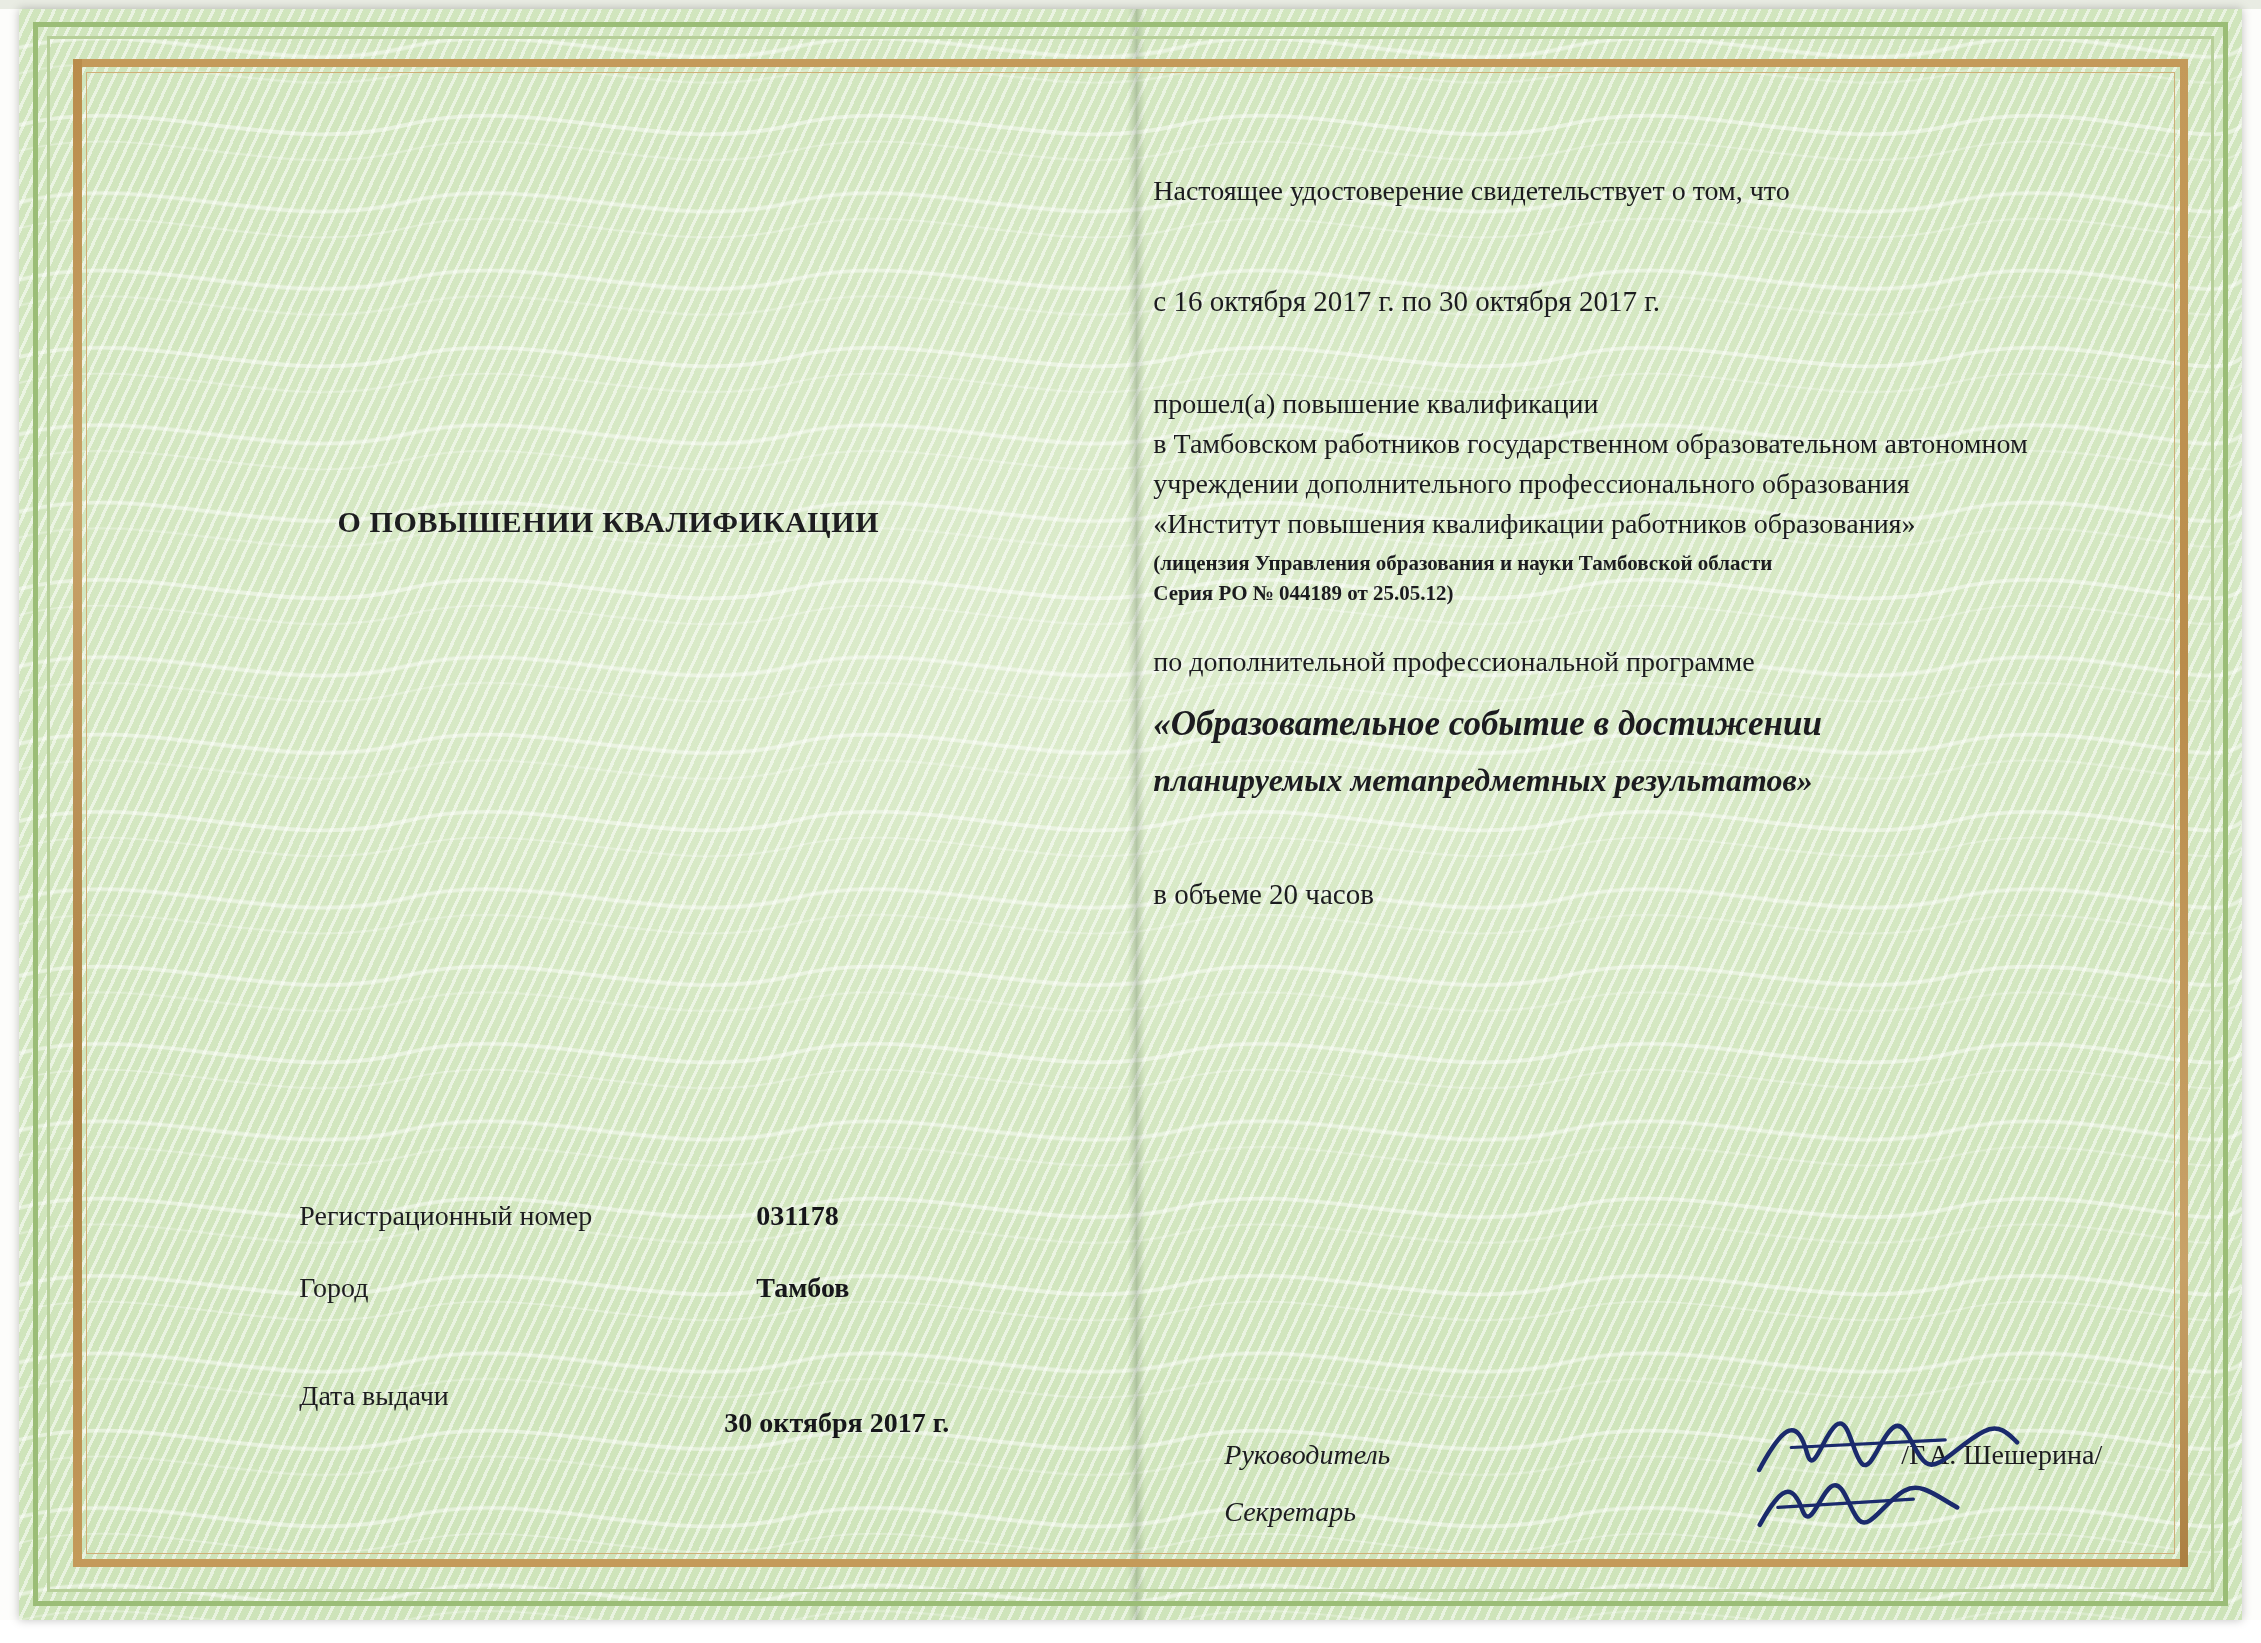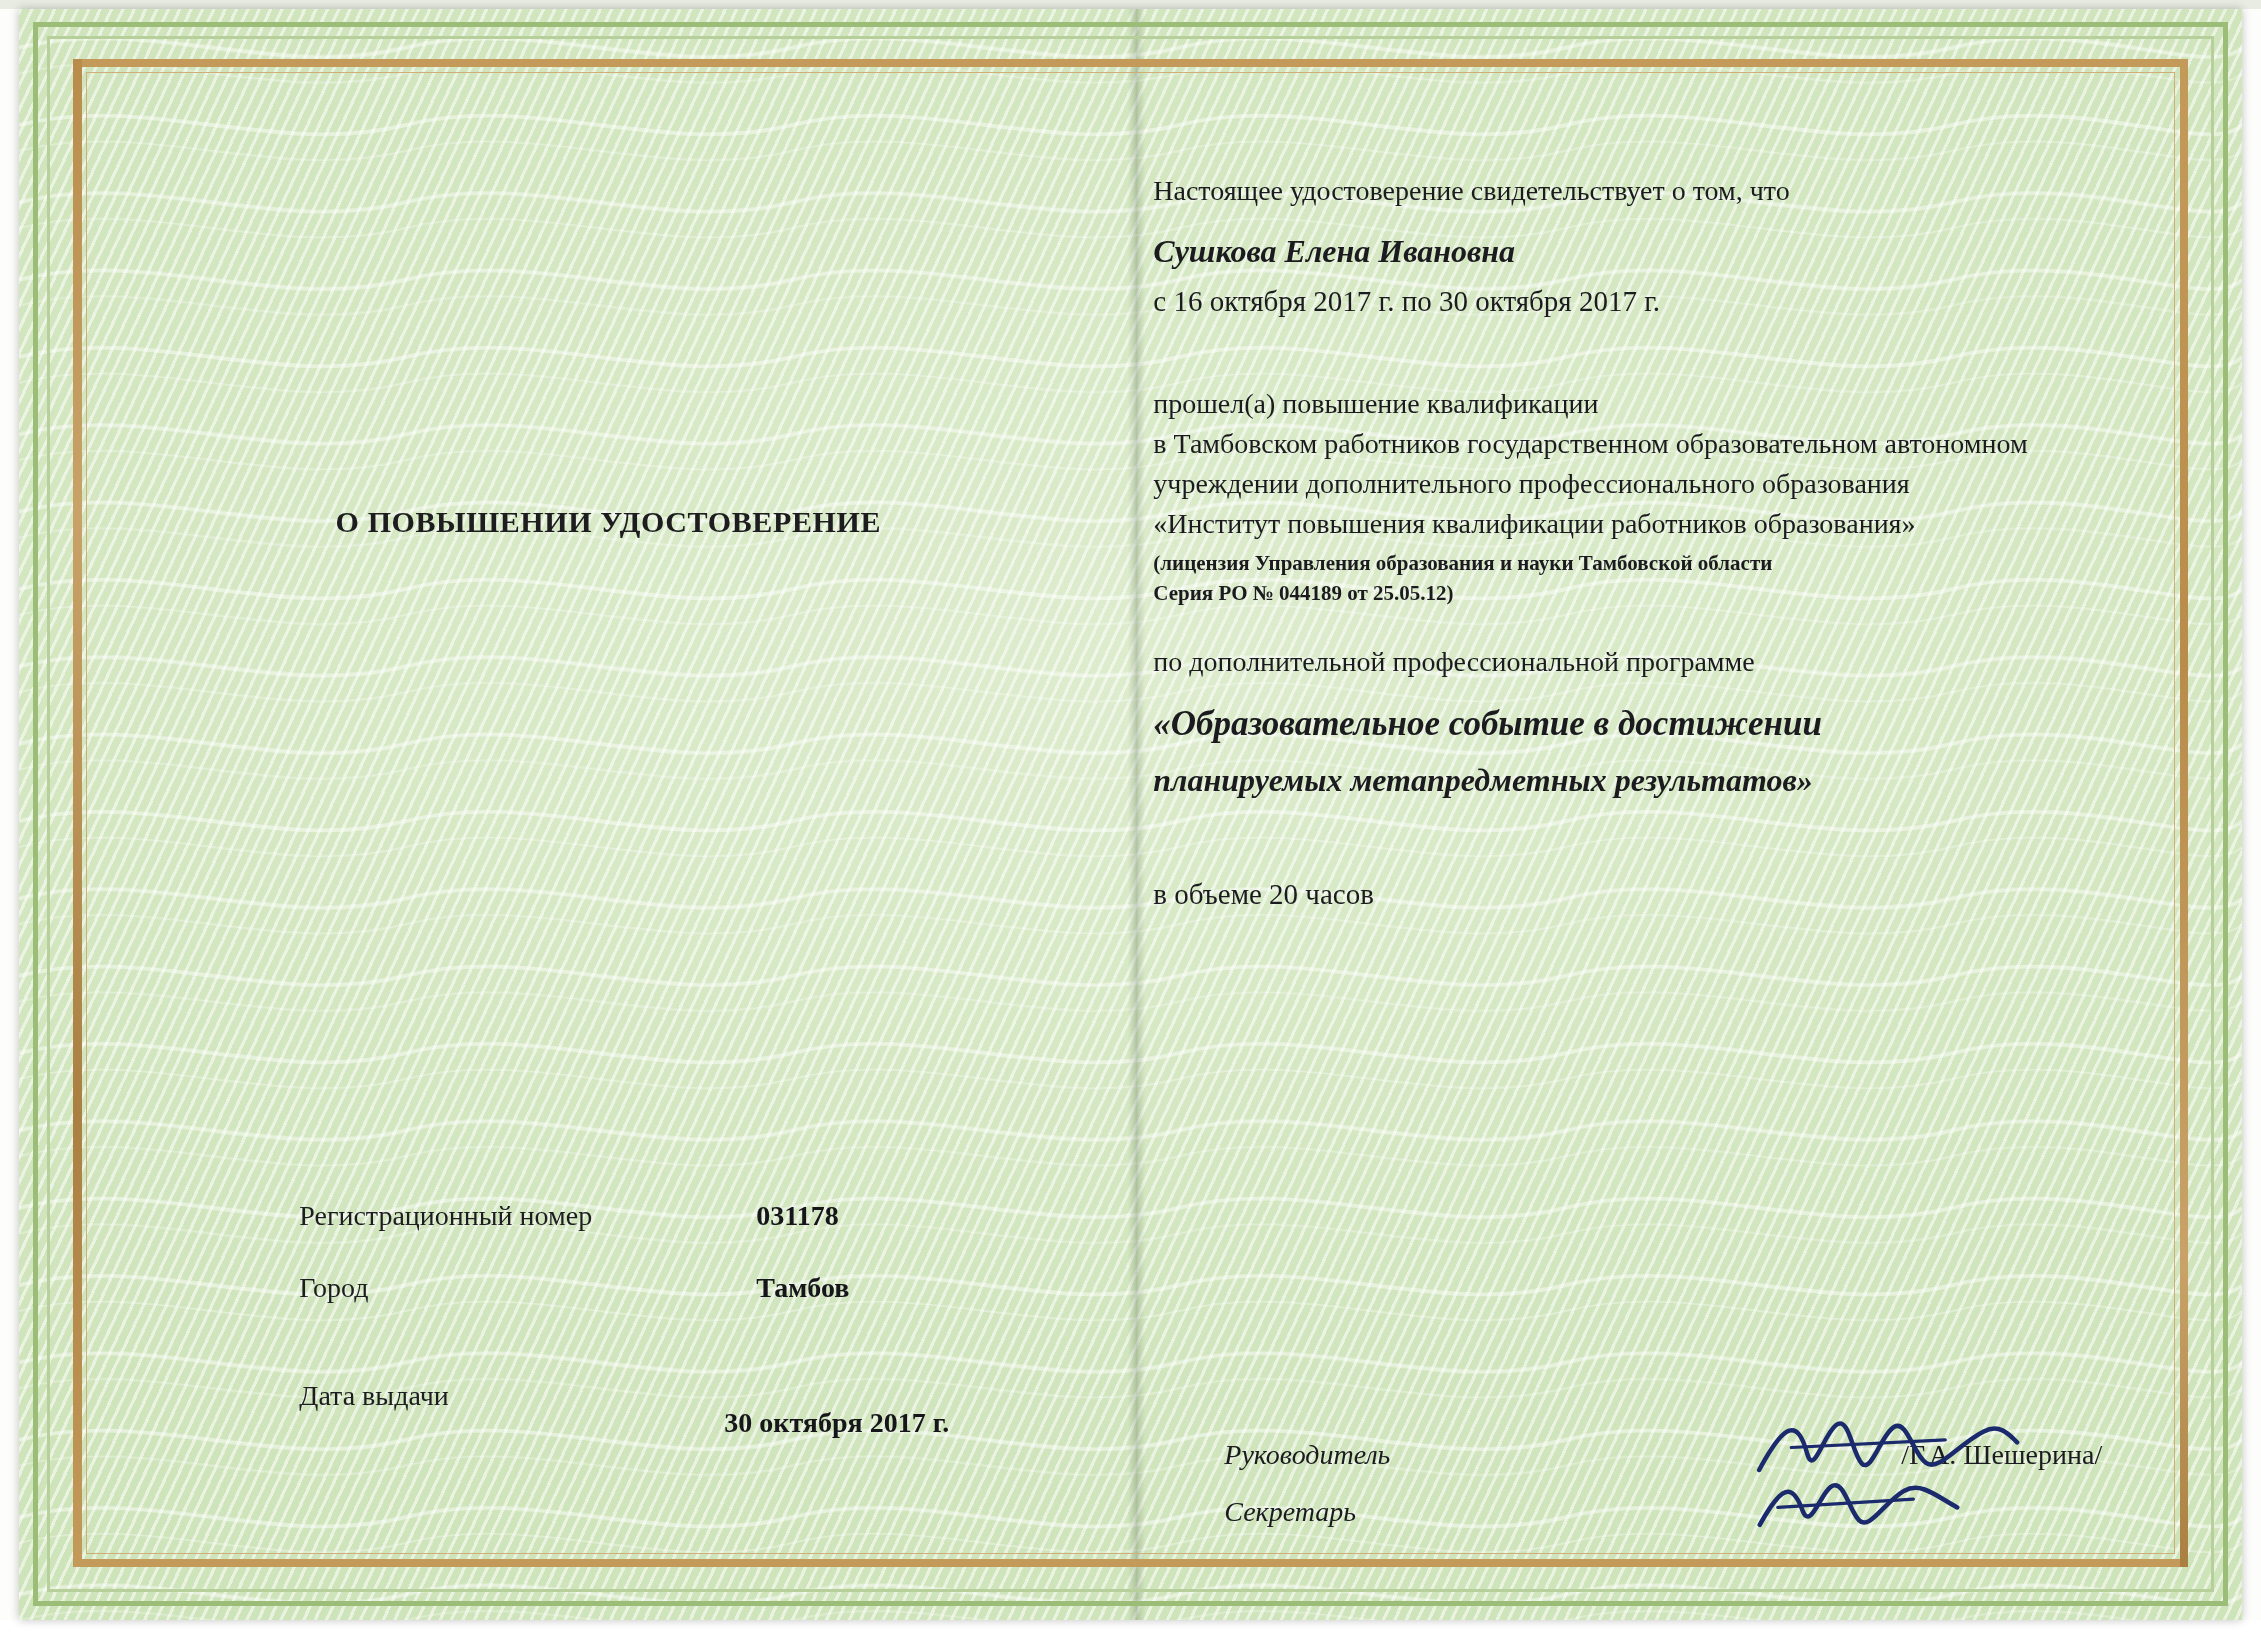--- a/index.html
+++ b/index.html
@@ -281,21 +281,21 @@
 
     <div class="border-outer"></div>
     <div class="border-outer2"></div>
     <div class="border-gold"></div>
     <div class="gold-shade-left"></div>
     <div class="gold-shade-right"></div>
     <div class="border-gold-inner"></div>
 
     <div id="left-page">
 
-      <div id="title-sub">О ПОВЫШЕНИИ УДОСТОВЕРЕНИЕ</div>
+      <div id="title-sub">О ПОВЫШЕНИИ КВАЛИФИКАЦИИ</div>
 
       <div class="field-row" id="row-reg">
         <span class="field-label">Регистрационный номер</span>
         <span class="field-value">031178</span>
       </div>
 
       <div class="field-row" id="row-city">
         <span class="field-label">Город</span>
         <span class="field-value">Тамбов</span>
       </div>
@@ -303,21 +303,20 @@
       <div class="field-row" id="row-date">
         <span class="field-label">Дата выдачи</span>
         <span class="field-value">30 октября 2017 г.</span>
       </div>
 
     </div>
 
     <div id="right-page">
 
       <div class="rp-line" id="r-intro">Настоящее удостоверение свидетельствует о том, что</div>
-      <div class="rp-line" id="r-name">Сушкова Елена Ивановна</div>
       <div class="rp-line" id="r-period">с 16 октября 2017 г. по 30 октября 2017 г.</div>
 
       <div class="rp-line" id="r-passed">прошел(а) повышение квалификации</div>
       <div class="rp-line" id="r-org1">в Тамбовском работников государственном образовательном автономном</div>
       <div class="rp-line" id="r-org2">учреждении дополнительного профессионального образования</div>
       <div class="rp-line" id="r-org3">«Институт повышения квалификации работников образования»</div>
 
       <div class="rp-line" id="r-lic1">(лицензия Управления образования и науки Тамбовской области</div>
       <div class="rp-line" id="r-lic2">Серия РО № 044189 от 25.05.12)</div>
 

